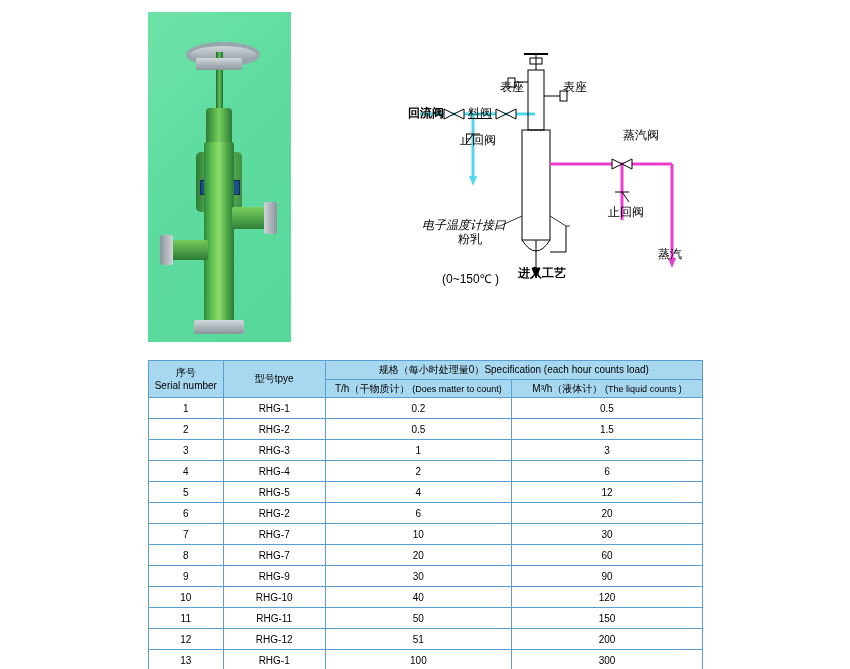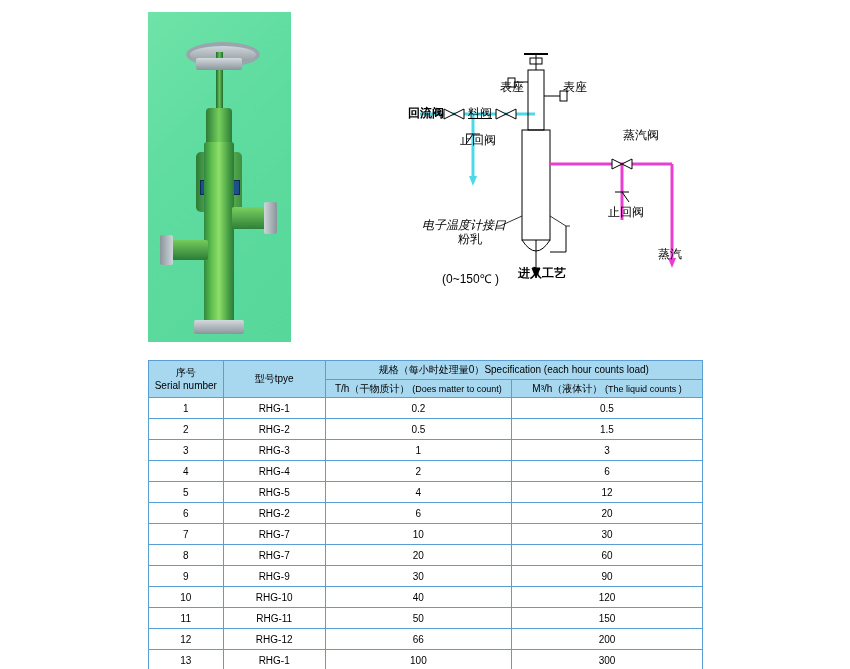--- a/index.html
+++ b/index.html
@@ -367,21 +367,21 @@
       </tr>
       <tr>
         <td>11</td>
         <td>RHG-11</td>
         <td>50</td>
         <td>150</td>
       </tr>
       <tr>
         <td>12</td>
         <td>RHG-12</td>
-        <td>66</td>
+        <td>51</td>
         <td>200</td>
       </tr>
       <tr>
         <td>13</td>
         <td>RHG-1</td>
         <td>100</td>
         <td>300</td>
       </tr>
     </tbody>
   </table>

